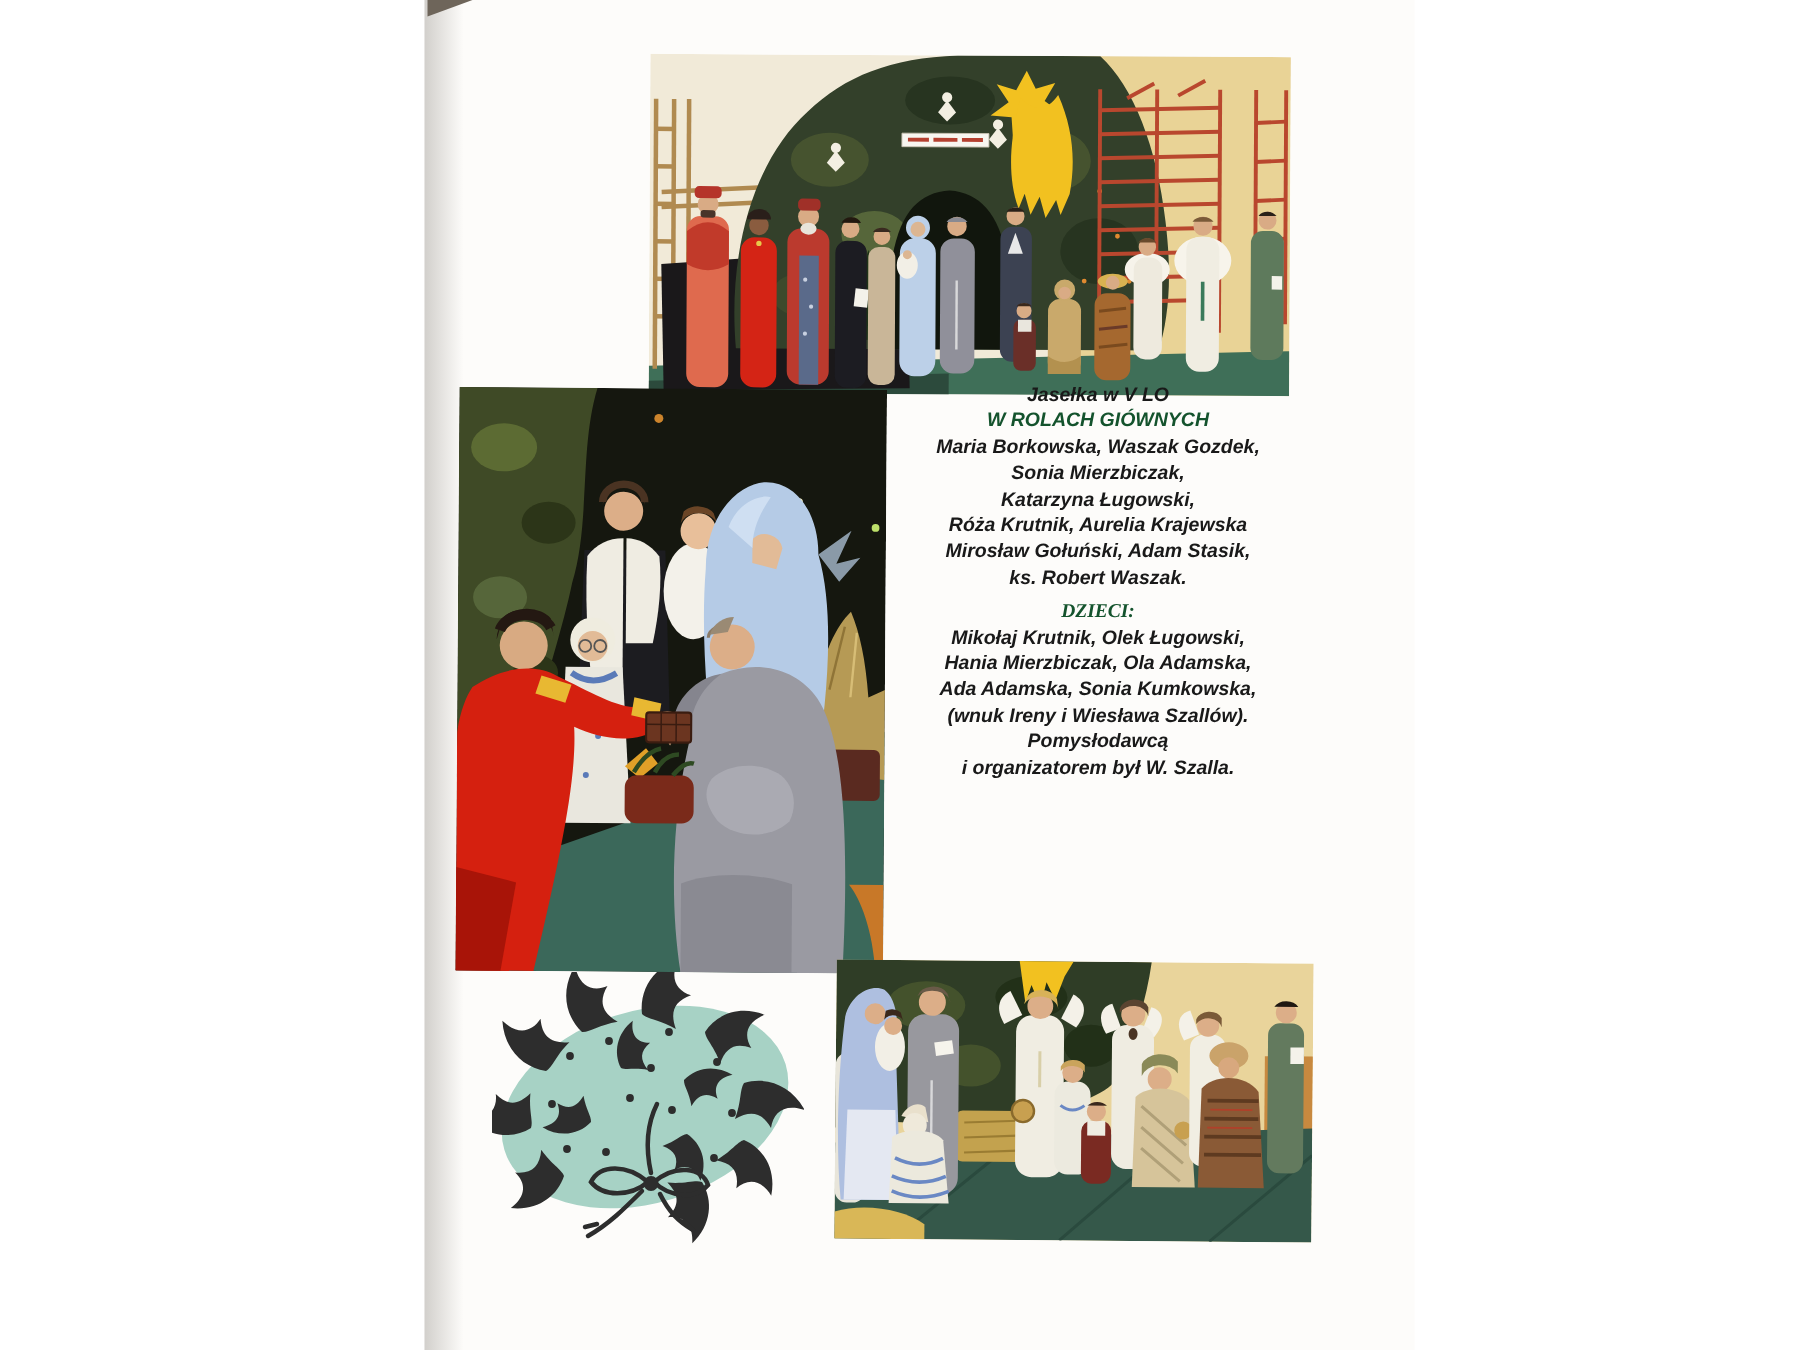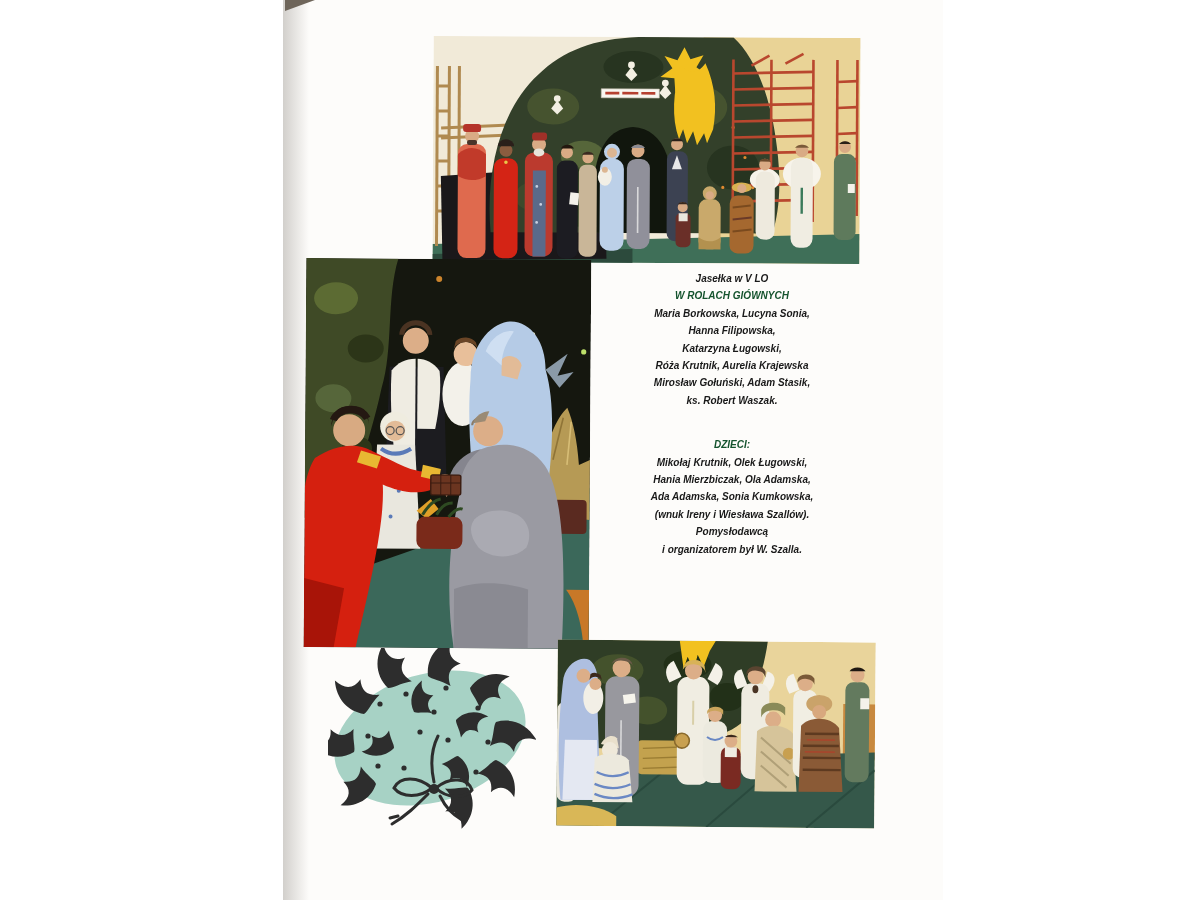--- a/index.html
+++ b/index.html
@@ -8,24 +8,24 @@
   .page{position:absolute;left:283px;top:0;width:660px;height:900px;background:#fdfcfa;}
   .edge-left{position:absolute;left:283px;top:0;width:26px;height:900px;
              background:linear-gradient(to right,rgba(110,104,96,0.30),rgba(110,104,96,0.0));}
   .corner-wedge{position:absolute;left:285px;top:0;width:0;height:0;
                 border-top:11px solid #6e655a;border-right:30px solid transparent;}
   .photo{position:absolute;display:block;}
   .photo-top{left:433px;top:37px;width:427px;height:226px;transform:rotate(0.3deg);}
   .photo-mid{left:305px;top:259px;width:285px;height:389px;transform:rotate(0.4deg);}
   .photo-bottom{left:557px;top:641px;width:318px;height:186px;transform:rotate(0.5deg);}
   .holly{position:absolute;left:328px;top:648px;width:208px;height:185px;}
-  .caption{position:absolute;left:572px;top:270px;width:320px;text-align:center;
-           font-weight:700;font-style:italic;font-size:10px;line-height:17.4px;color:#191919;}
+  .caption{position:absolute;left:572px;top:254px;width:320px;text-align:center;
+           font-weight:700;font-style:italic;font-size:13px;line-height:17.4px;color:#191919;}
   .caption .head{color:#14532d;}
-  .caption .gap{margin-top:27px;}
+  .caption .gap{margin-top:5px;font-family:Liberation Serif, serif;}
 </style>
 </head>
 <body>
 
 <div class="canvas">
   <div class="page"></div>
   <div class="edge-left"></div>
   <div class="corner-wedge"></div>
 
   <svg class="photo photo-top" viewBox="0 0 427 226" aria-hidden="true">
@@ -479,22 +479,22 @@
       <path d="M106,134 C102,116 104,100 110,88"></path>
       <path d="M100,146 C88,158 78,168 64,176 M70,168 l-8,2"></path>
       <path d="M112,148 C118,160 124,166 134,172 M128,166 l6,6"></path>
     </g>
     <circle cx="106" cy="141" r="5" fill="#2d2d2d"></circle>
   </svg>
 
   <div class="caption">
     <div>Jasełka w V LO</div>
     <div class="head">W ROLACH GIÓWNYCH</div>
-    <div>Maria Borkowska, Lucyna Sonia,</div>
-    <div>Hanna Filipowska,</div>
+    <div>Maria Borkowska, Waszak Gozdek,</div>
+    <div>Sonia Mierzbiczak,</div>
     <div>Katarzyna Ługowski,</div>
     <div>Róża Krutnik, Aurelia Krajewska</div>
     <div>Mirosław Gołuński, Adam Stasik,</div>
     <div>ks. Robert Waszak.</div>
     <div class="head gap">DZIECI:</div>
     <div>Mikołaj Krutnik, Olek Ługowski,</div>
     <div>Hania Mierzbiczak, Ola Adamska,</div>
     <div>Ada Adamska, Sonia Kumkowska,</div>
     <div>(wnuk Ireny i Wiesława Szallów).</div>
     <div>Pomysłodawcą</div>

